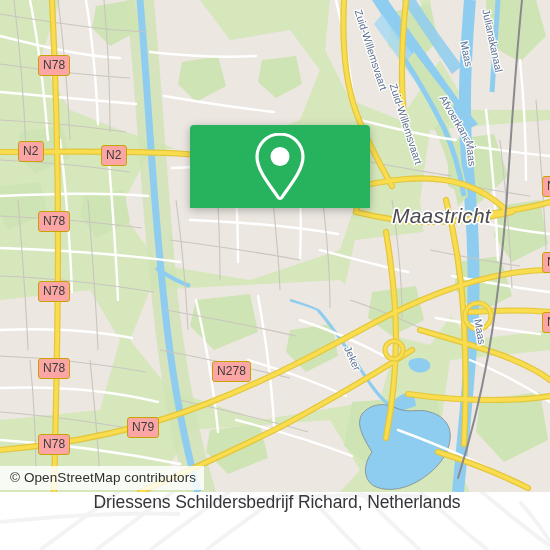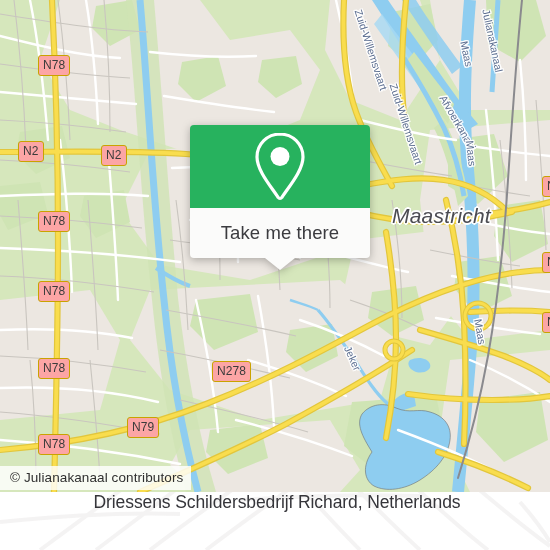--- a/index.html
+++ b/index.html
@@ -369,27 +369,23 @@
 
     <div id="popup">
       <div id="popup-top">
         <svg width="62" height="74" viewBox="0 0 62 74">
           <path d="M31 4 C18.3 4 8 14.3 8 27 C8 40.5 22 56.5 29.2 67.5
                    C30 68.8 32 68.8 32.8 67.5 C40 56.5 54 40.5 54 27
                    C54 14.3 43.7 4 31 4 Z" fill="none" stroke="#ffffff" stroke-width="3.2"></path>
           <circle cx="31" cy="26.5" r="9.5" fill="#ffffff"></circle>
         </svg>
       </div>
-      <div id="popup-bottom">
-        <span id="popup-label">Take me there</span>
-        <div id="popup-tail"></div>
-      </div>
     </div>
 
-    <div id="attribution">© Julianakanaal contributors</div>
+    <div id="attribution">© OpenStreetMap contributors</div>
   </div>
 
   <div id="footer">
 
     <svg id="footer-watermark" viewBox="0 0 550 58" preserveAspectRatio="none">
       <g stroke="#eceaea" fill="none" stroke-width="4">
         <path d="M40,58 C70,36 100,14 126,-6"></path>
         <path d="M96,58 C128,34 160,10 186,-10"></path>
         <path d="M150,58 C184,32 218,8 246,-12"></path>
         <path d="M206,58 C240,32 274,8 302,-12"></path>

